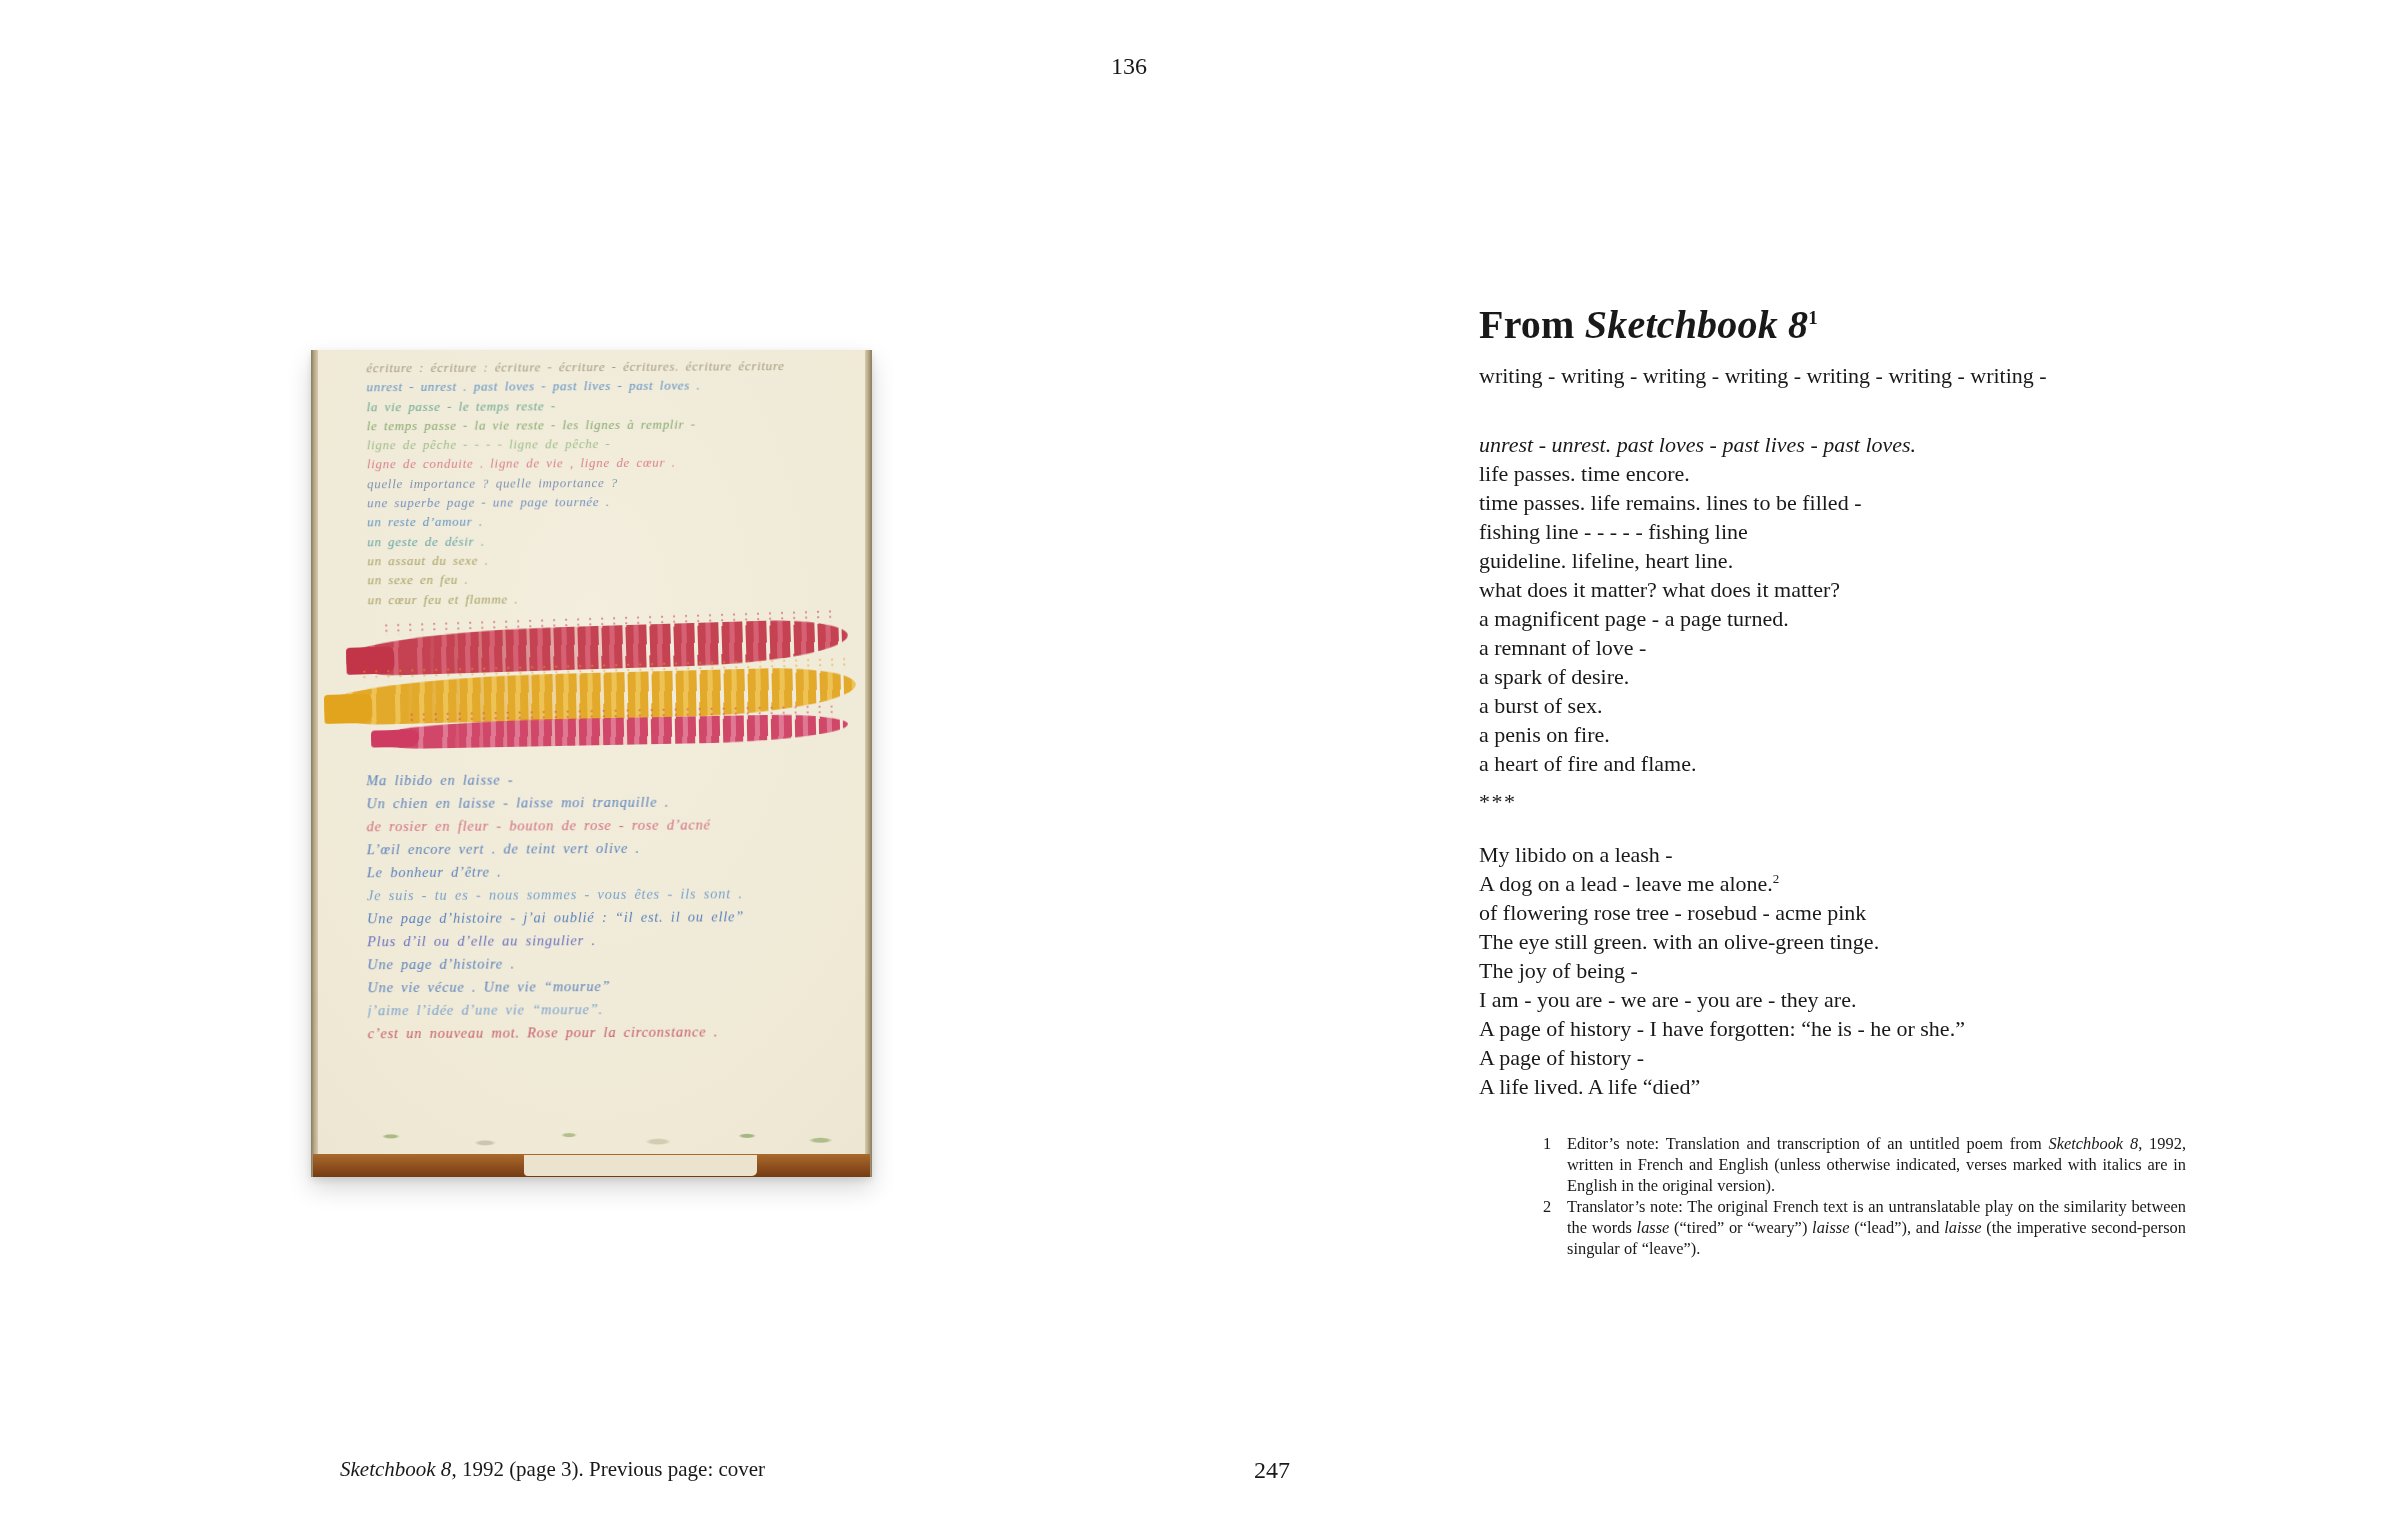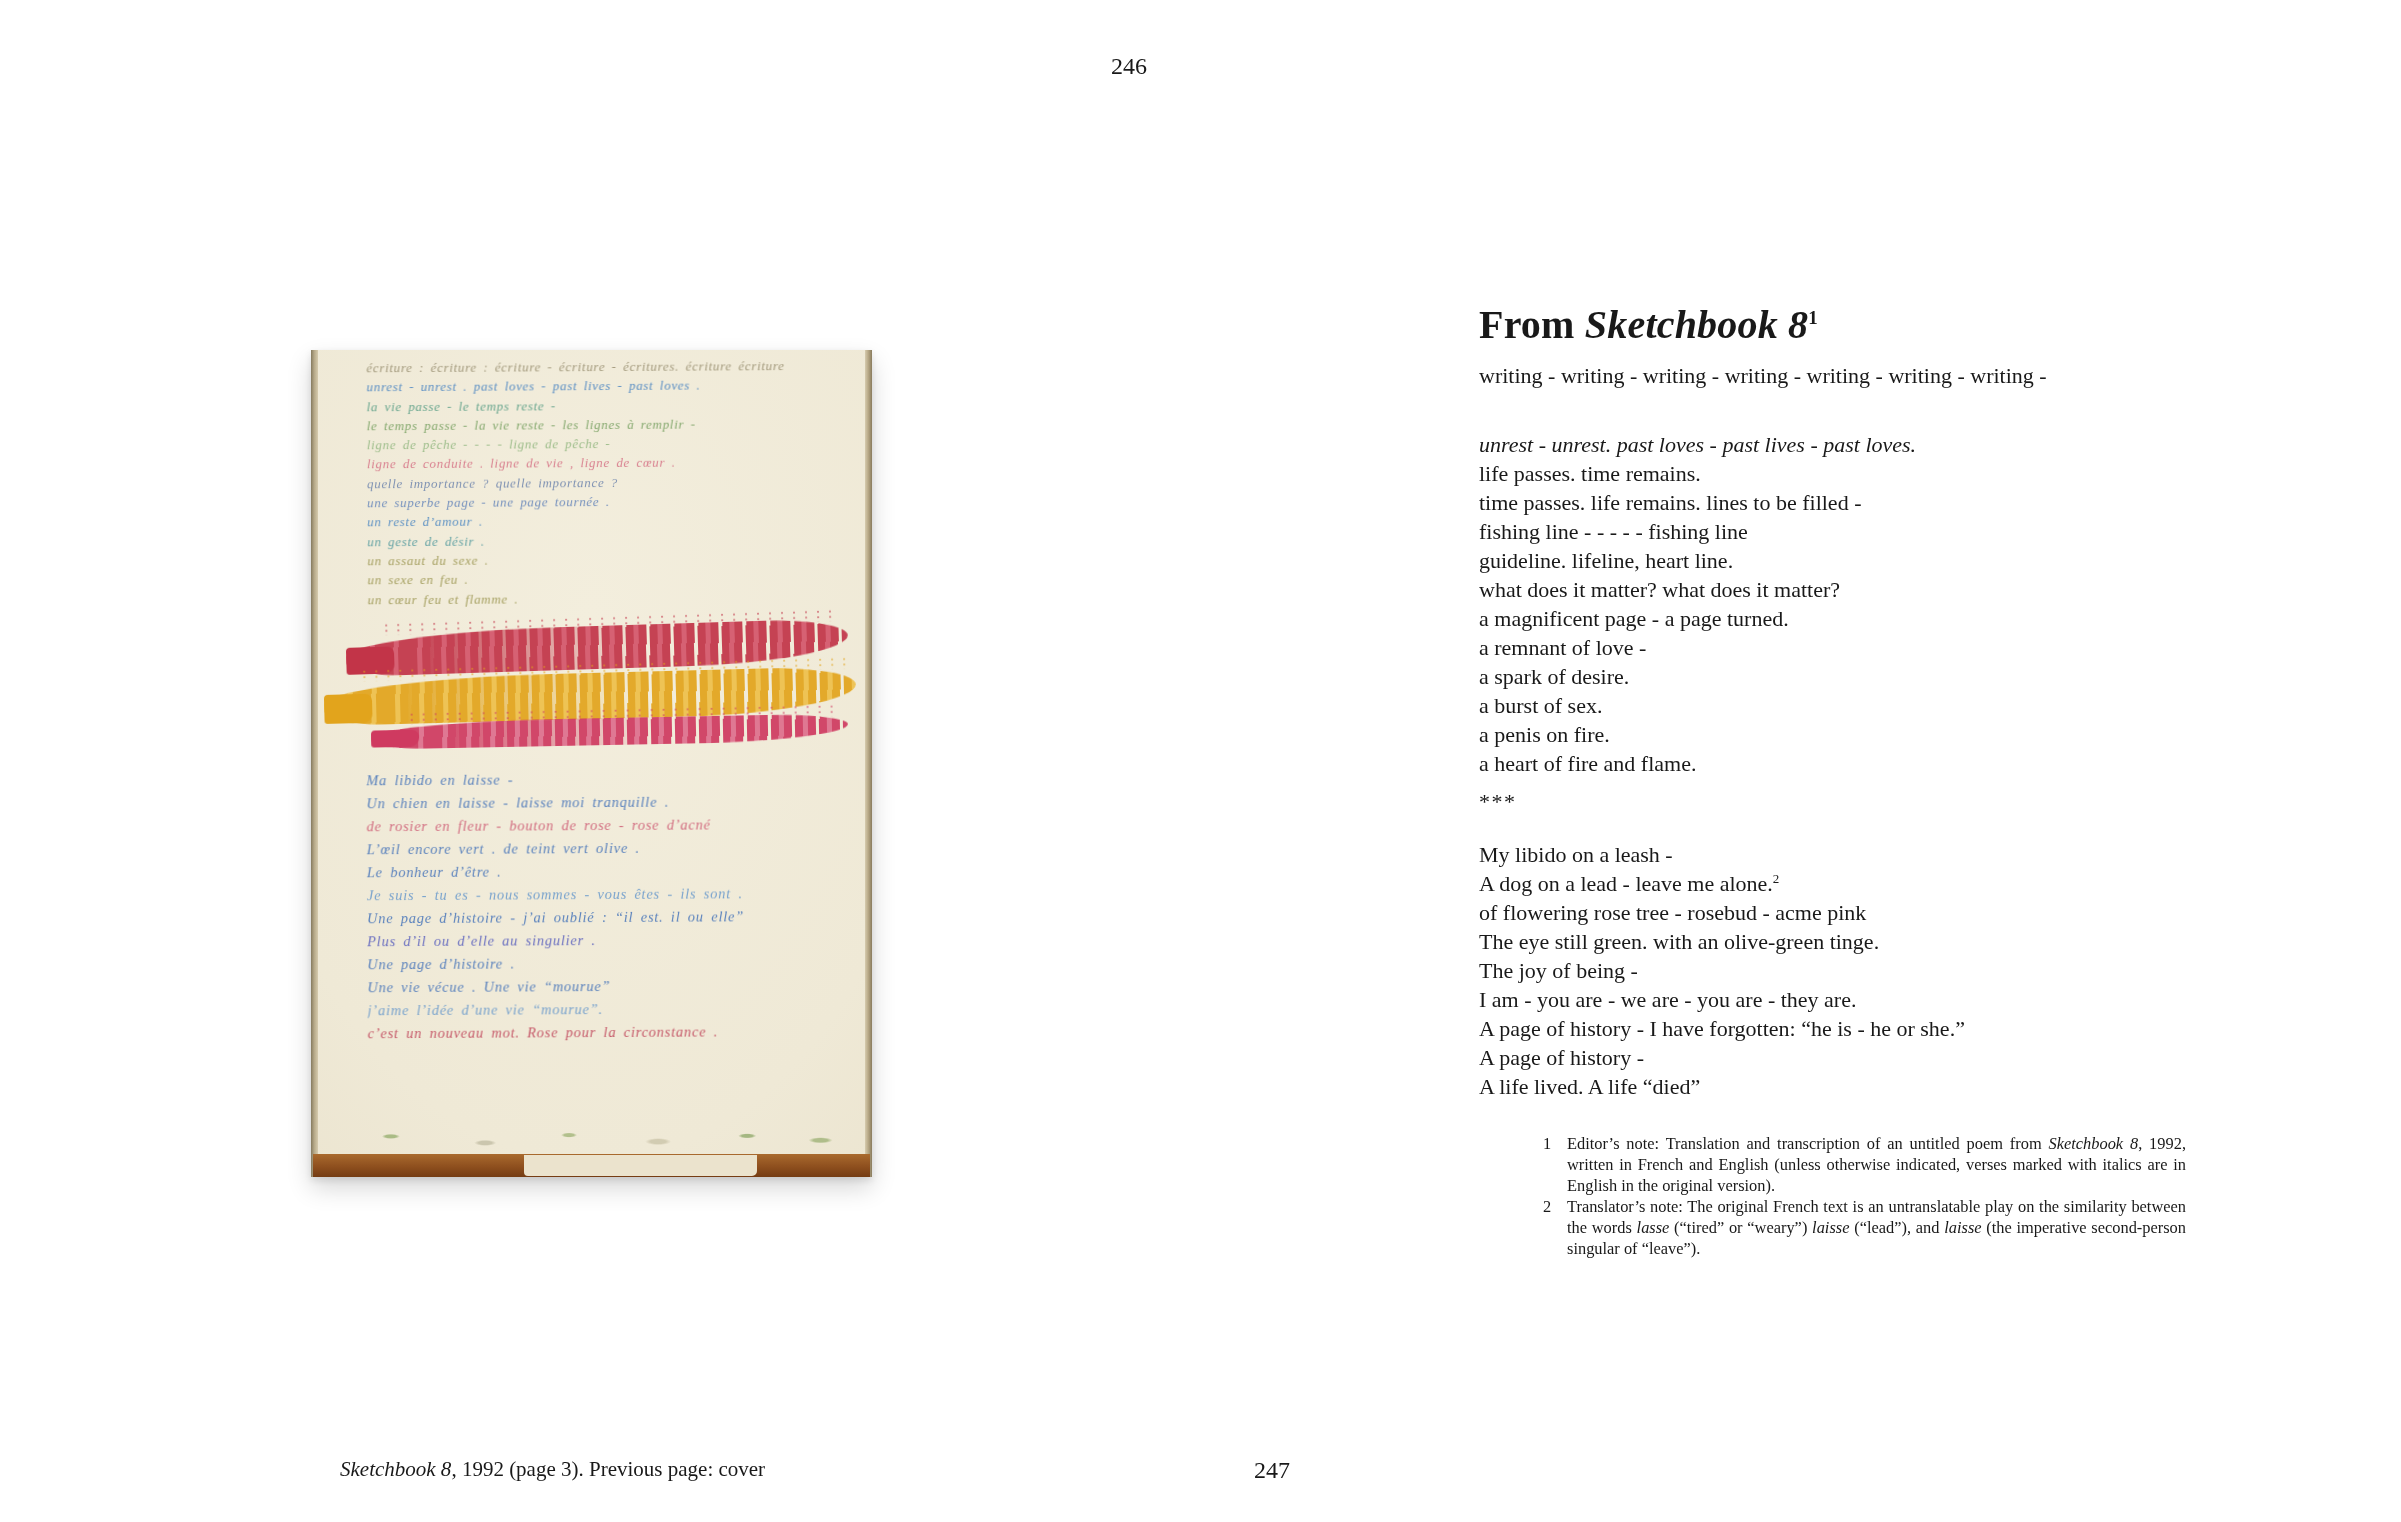--- a/index.html
+++ b/index.html
@@ -80,21 +80,21 @@
   .poem-line sup{font-size:13px;vertical-align:super;line-height:0;}
   #poem-separator{margin-top:9px;margin-bottom:24px;letter-spacing:1.5px;}
   #footnotes{position:absolute;left:1543px;top:1133px;width:643px;font-size:16.4px;line-height:21px;}
   .footnote{display:flex;align-items:flex-start;}
   .footnote .fn-num{width:24px;flex:0 0 24px;}
   .footnote .fn-text{flex:1;text-align:justify;}
 </style>
 </head>
 <body>
 
-<div class="pagenum" id="pagenum-246">246</div>
+<div class="pagenum" id="pagenum-246">136</div>
 <div class="pagenum" id="pagenum-247">247</div>
 
 <div id="artwork">
   <div class="wood-edge left"></div>
   <div class="wood-edge right"></div>
   <div class="wood-bottom"></div>
   <div class="paper-flap"></div>
   <div class="bottom-marks"></div>
 
   <div class="hand" id="hand1">
@@ -146,21 +146,21 @@
 </div>
 
 <div id="caption"><i>Sketchbook 8</i><span>, 1992 (page 3). Previous page: cover</span></div>
 
 <h1 id="title"><span>From </span><i>Sketchbook 8</i><sup>1</sup></h1>
 
 <div id="poem">
   <div id="stanza1">
       <div class="poem-line">writing - writing - writing - writing - writing - writing - writing -</div>
       <div class="poem-line italic">unrest - unrest. past loves - past lives - past loves.</div>
-      <div class="poem-line">life passes. time remains.</div>
+      <div class="poem-line">life passes. time encore.</div>
       <div class="poem-line">time passes. life remains. lines to be filled -</div>
       <div class="poem-line">fishing line - - - - - fishing line</div>
       <div class="poem-line">guideline. lifeline, heart line.</div>
       <div class="poem-line">what does it matter? what does it matter?</div>
       <div class="poem-line">a magnificent page - a page turned.</div>
       <div class="poem-line">a remnant of love -</div>
       <div class="poem-line">a spark of desire.</div>
       <div class="poem-line">a burst of sex.</div>
       <div class="poem-line">a penis on fire.</div>
       <div class="poem-line">a heart of fire and flame.</div>

